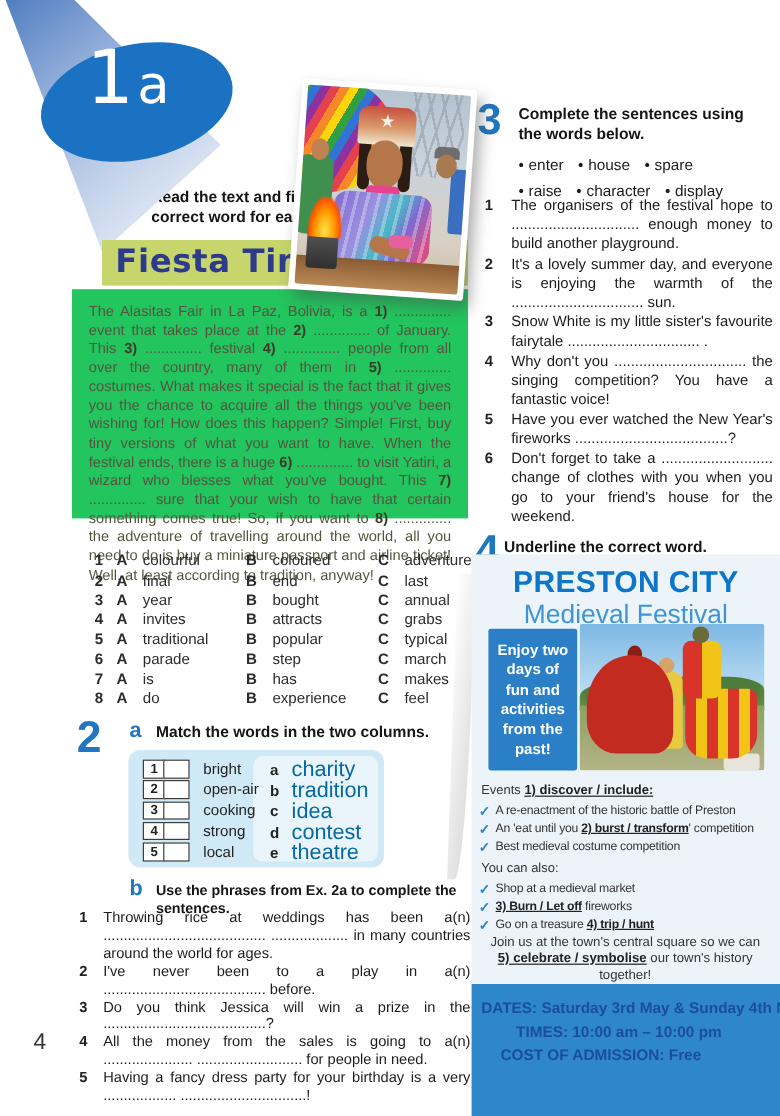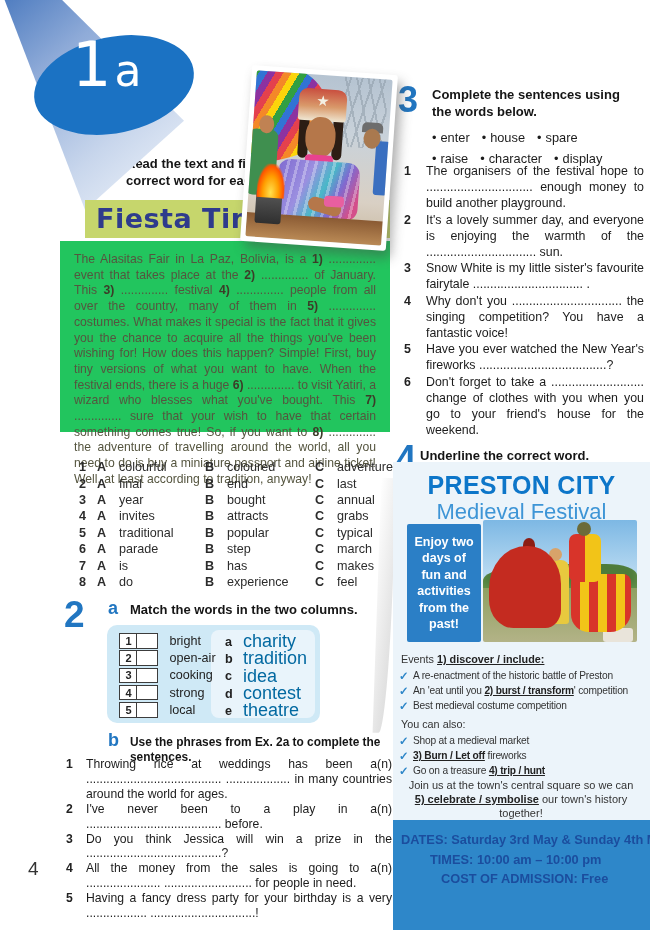--- a/index.html
+++ b/index.html
@@ -150,21 +150,21 @@
   .ev-row .tx{font-size:10.2px;letter-spacing:-.2px;}
   .ev-also{font-size:10.8px;margin:5px 0 3px 2px;}
   .events .bld,.join-text .bld,.ev-intro .bld{font-weight:bold;color:#222;text-decoration:underline;}
   .join-text{position:absolute;left:14px;top:317px;width:228px;text-align:center;
         font-size:11px;line-height:13.8px;color:#333;}
   .ad-footer{position:absolute;left:0;top:358px;width:257px;height:110px;background:#2e87c9;
         box-sizing:border-box;padding-top:10px;}
   .adf-line{color:#1b4d9e;font-weight:bold;font-size:12.8px;line-height:19.5px;white-space:nowrap;}
   .adf-line.l0{padding-left:8px;}
   .adf-line.l1{padding-left:37px;}
-  .adf-line.l2{padding-left:48px;}
+  .adf-line.l2{padding-left:24px;}
 </style>
 </head>
 <body>
 
 <div class="page">
 
   <div class="beam"></div>
   <div class="badge-ellipse"></div>
   <div class="badge-text">
     <span class="b1">1</span>

